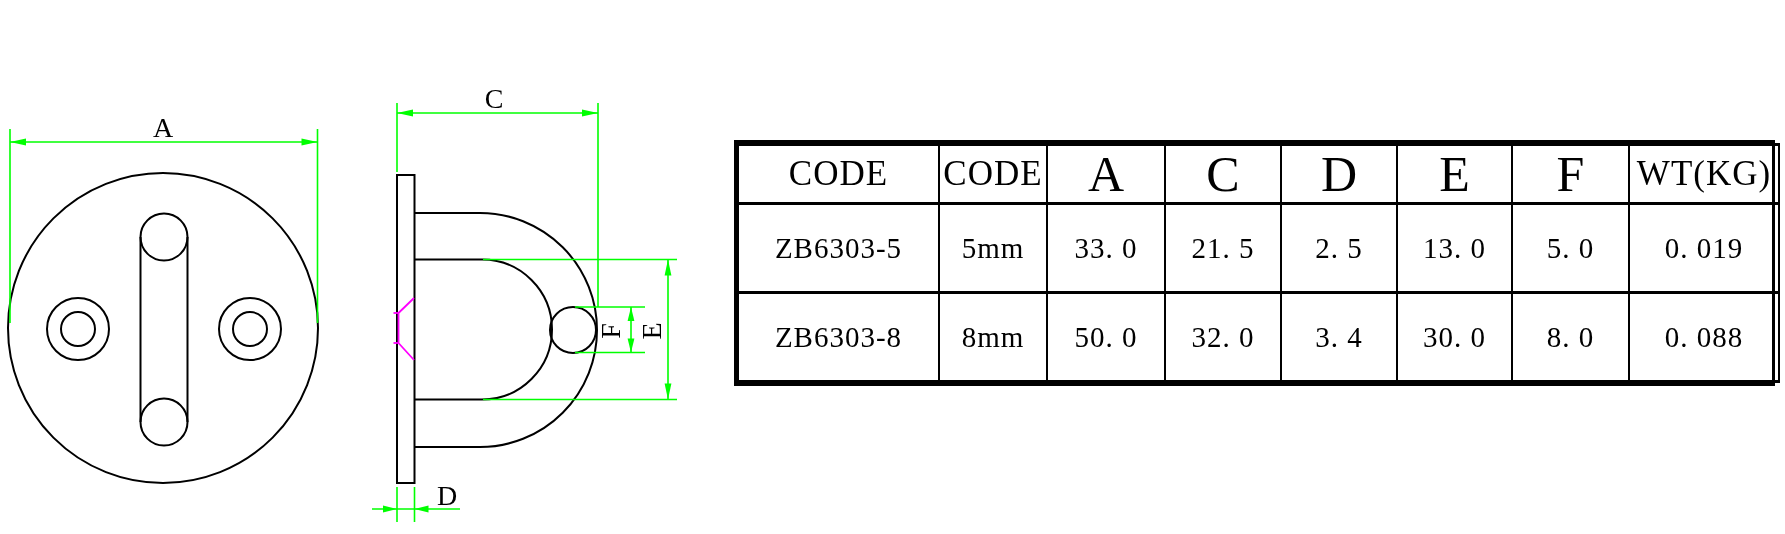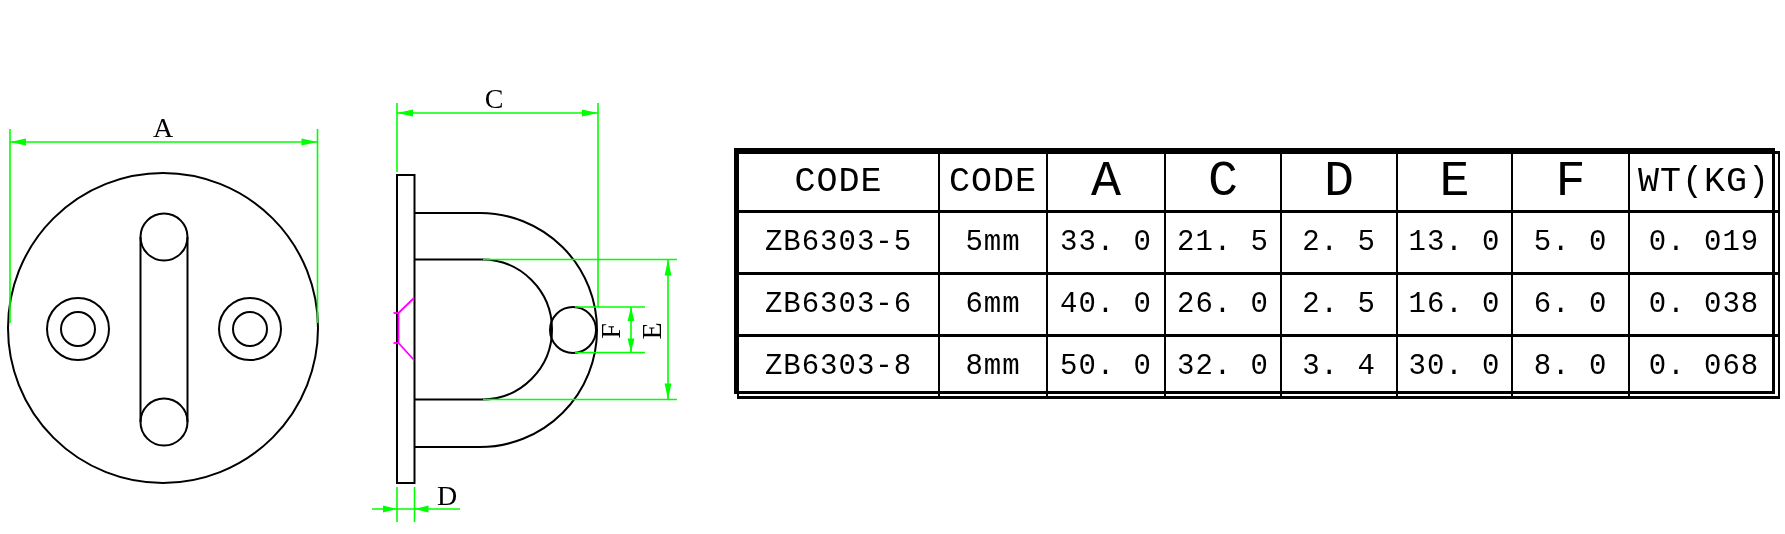--- a/index.html
+++ b/index.html
@@ -9,22 +9,22 @@
     background:#ffffff;
     font-family:"Liberation Serif","DejaVu Serif",serif;
     overflow:hidden;
   }
   #drawing-svg{position:absolute;left:0;top:0;}
   .dim-text{
     font-family:"Liberation Serif","DejaVu Serif",serif;
     font-size:28px;fill:#000000;
   }
   #spec-table-wrap{
-    position:absolute;left:734px;top:148px;width:1041px;height:246px;
-    box-sizing:border-box;border:3px solid #000000;background:#ffffff;font-family:Liberation Mono, monospace;
+    position:absolute;left:734px;top:140px;width:1041px;height:246px;
+    box-sizing:border-box;border:3px solid #000000;background:#ffffff;
   }
   table#spec-table{
     width:100%;height:100%;
     border-collapse:collapse;table-layout:fixed;
   }
   #spec-table th,#spec-table td{
     border-style:solid;border-color:#000000;
     border-width:3px 2px;           
     text-align:center;vertical-align:middle;
     padding:0;color:#000000;font-weight:normal;
@@ -145,36 +145,26 @@
           <td class="cell">ZB6303-5</td>
           <td class="cell">5mm</td>
           <td class="cell">33. 0</td>
           <td class="cell">21. 5</td>
           <td class="cell">2. 5</td>
           <td class="cell">13. 0</td>
           <td class="cell">5. 0</td>
           <td class="cell">0. 019</td>
         </tr>
         <tr>
-          <td class="cell">ZB6303-6</td>
-          <td class="cell">6mm</td>
-          <td class="cell">40. 0</td>
-          <td class="cell">26. 0</td>
-          <td class="cell">2. 5</td>
-          <td class="cell">16. 0</td>
-          <td class="cell">6. 0</td>
-          <td class="cell">0. 038</td>
-        </tr>
-        <tr>
           <td class="cell">ZB6303-8</td>
           <td class="cell">8mm</td>
           <td class="cell">50. 0</td>
           <td class="cell">32. 0</td>
           <td class="cell">3. 4</td>
           <td class="cell">30. 0</td>
           <td class="cell">8. 0</td>
-          <td class="cell">0. 068</td>
+          <td class="cell">0. 088</td>
         </tr>
       </tbody>
     </table>
   </div>
 
 </div>
 
 </body></html>

